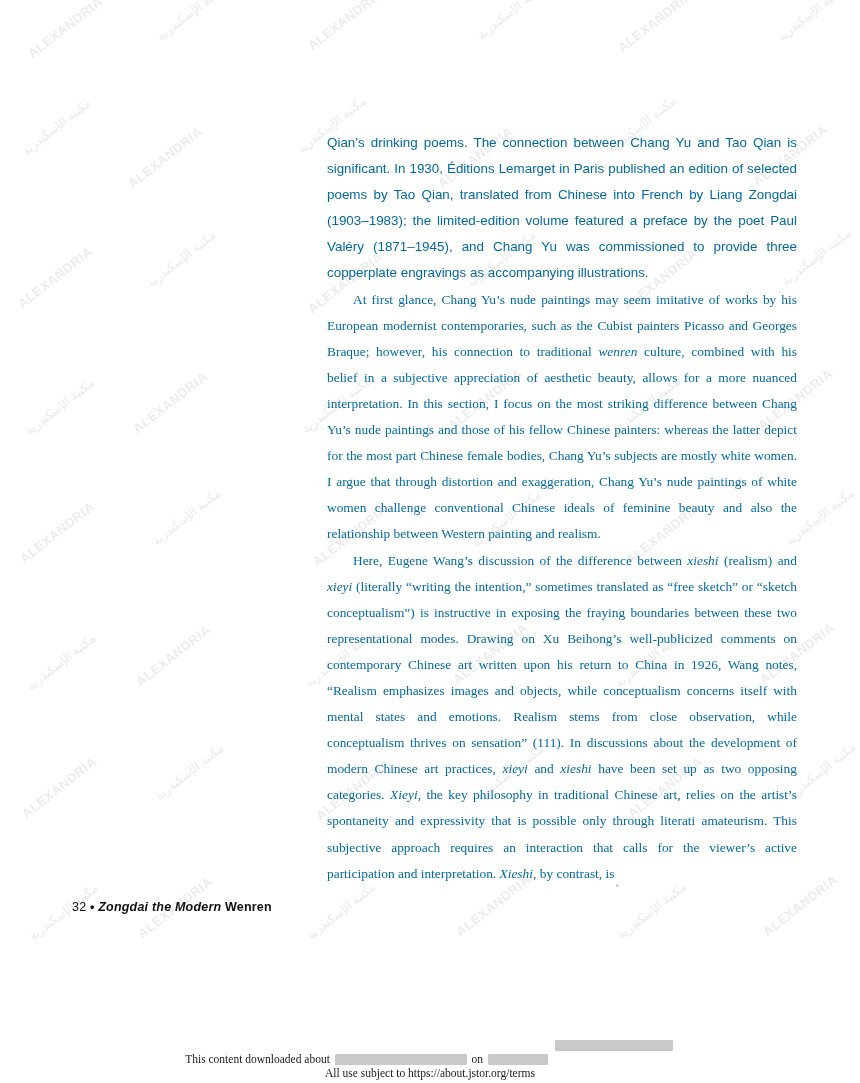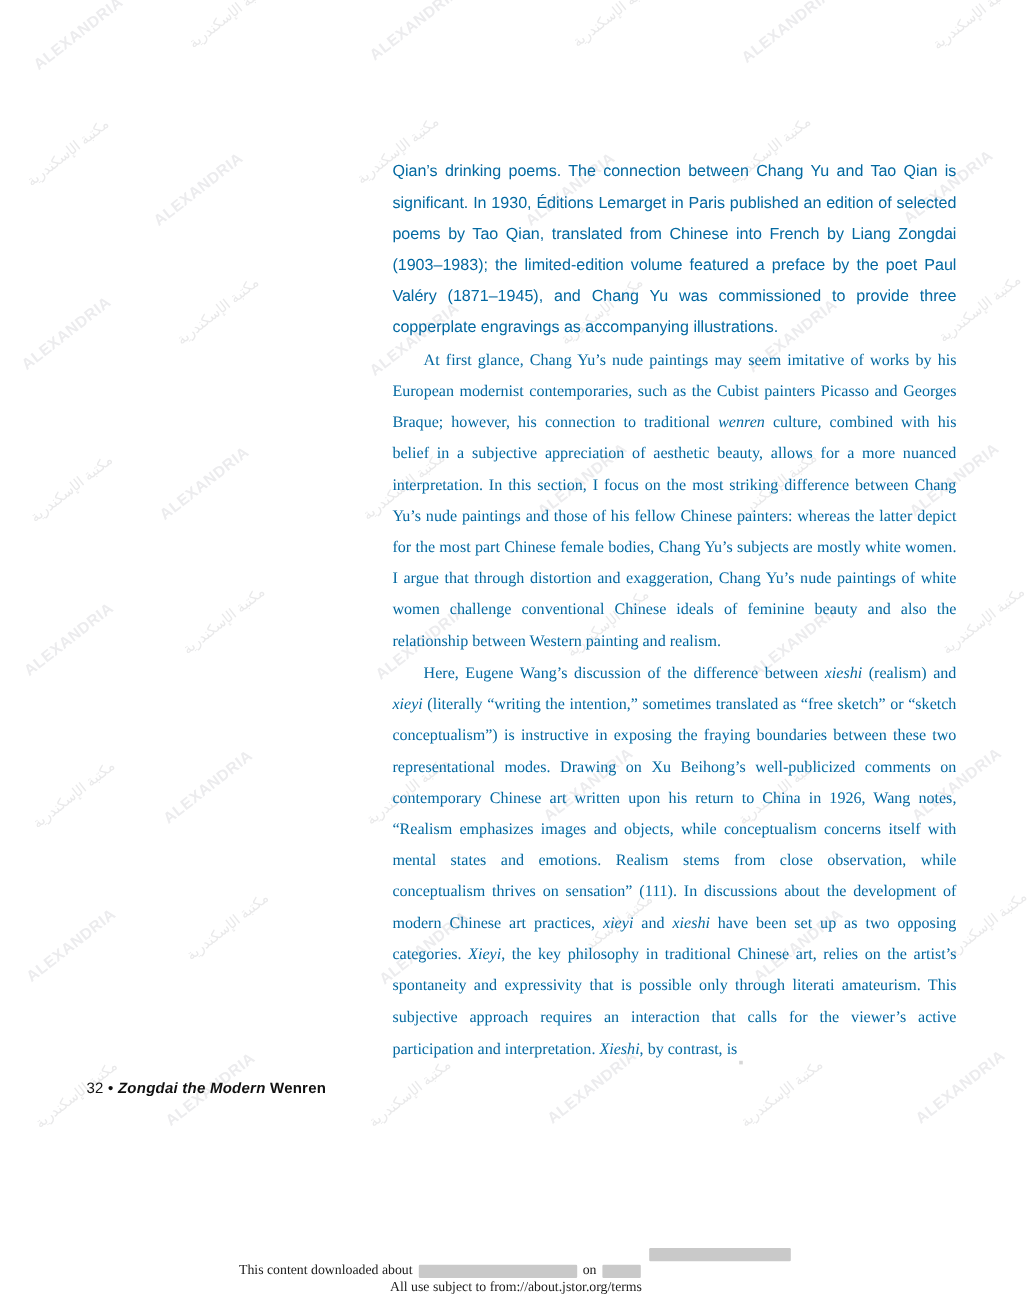--- a/index.html
+++ b/index.html
@@ -103,21 +103,21 @@
   #jstor-footer .redacted {
     display: inline-block;
     vertical-align: -2px;
     height: 11px;
     background: #c9c9c9;
     color: transparent;
     border-radius: 1px;
     margin: 0 2px;
   }
   #jstor-footer .r1 { width: 84px; padding-left: 48px; }
-  #jstor-footer .r2 { width: 32px; }
+  #jstor-footer .r2 { width: 60px; }
   #jstor-footer .r3 { width: 118px; }
   
   .speck {
     position: absolute;
     background: #d7d7d7;
   }
 </style>
 </head>
 <body>
 
@@ -197,16 +197,16 @@
   </div>
 
   <div id="jstor-footer">
     <div>
       <span>This content downloaded about</span>
       <span class="redacted r1">000.000.000.000</span>
       <span>on</span>
       <span class="redacted r2">Thu</span>
       <span class="redacted r3">00 Jan 0000 00:00:00 UTC</span>
     </div>
-    <div>All use subject to from://about.jstor.org/terms</div>
+    <div>All use subject to https://about.jstor.org/terms</div>
   </div>
 
 </div>
 
 </body></html>

